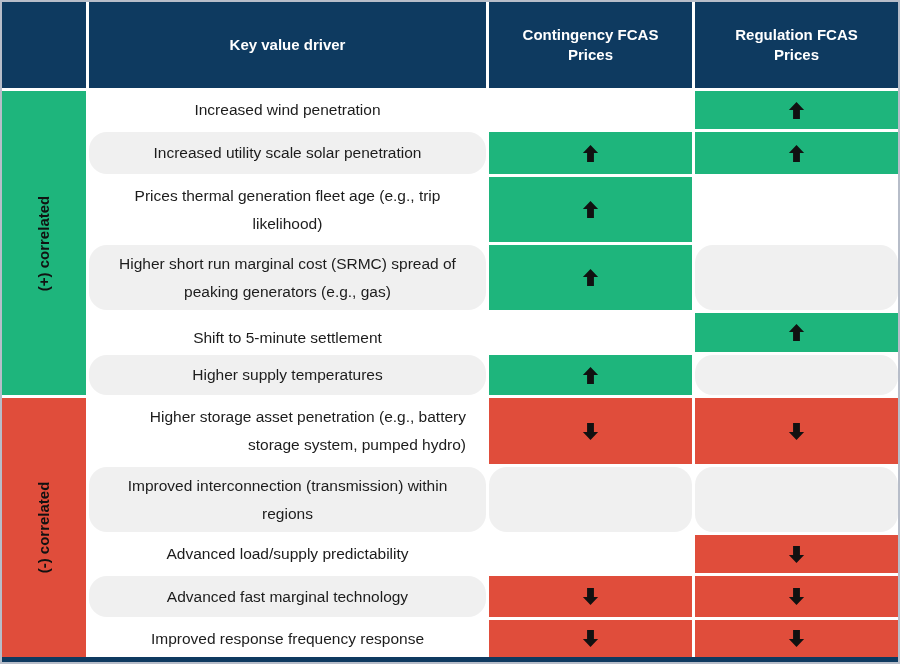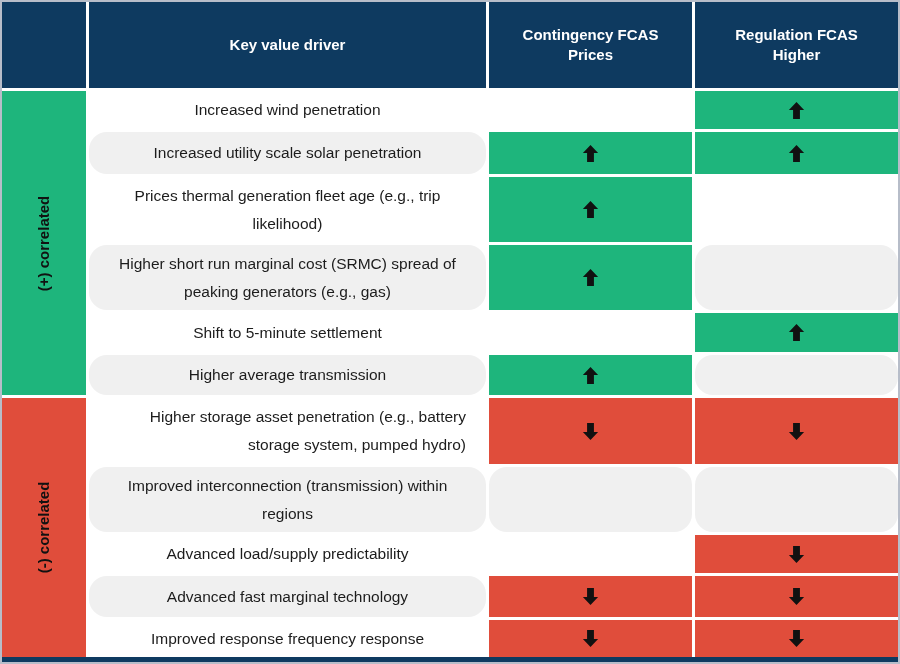--- a/index.html
+++ b/index.html
@@ -64,21 +64,21 @@
 
     <div class="cell hdr hdr-driver">
       <span class="hdr-text">Key value driver</span>
     </div>
 
     <div class="cell hdr hdr-contingency">
       <span class="hdr-text">Contingency FCAS Prices</span>
     </div>
 
     <div class="cell hdr hdr-regulation">
-      <span class="hdr-text">Regulation FCAS Higher</span>
+      <span class="hdr-text">Regulation FCAS Prices</span>
     </div>
 
     <div class="cell group group-positive">
       <span class="rot">(+) correlated</span>
     </div>
 
     <div class="cell group group-negative">
       <span class="rot">(-) correlated</span>
     </div>
 
@@ -115,31 +115,31 @@
       <div class="cell" style="grid-area: 4 / 4;"></div>
       <div class="cell driver shade" style="grid-area: 5 / 2;">
         <span>Higher short run marginal cost (SRMC) spread of peaking generators (e.g., gas)</span>
       </div>
       <div class="cell dir-up" style="grid-area: 5 / 3;">
         <svg viewBox="0 0 20 20" class="arrow">
           <path d="M10 1 L18 9.5 H13.6 V19 H6.4 V9.5 H2 Z" fill="#111111"></path>
         </svg>
       </div>
       <div class="cell shade" style="grid-area: 5 / 4;"></div>
-      <div class="cell driver" style="grid-area: 6 / 2;">
+      <div class="cell driver" style="grid-area: 6 / 2; align-items: flex-end;">
         <span>Shift to 5-minute settlement</span>
       </div>
       <div class="cell" style="grid-area: 6 / 3;"></div>
       <div class="cell dir-up" style="grid-area: 6 / 4;">
         <svg viewBox="0 0 20 20" class="arrow">
           <path d="M10 1 L18 9.5 H13.6 V19 H6.4 V9.5 H2 Z" fill="#111111"></path>
         </svg>
       </div>
       <div class="cell driver shade" style="grid-area: 7 / 2;">
-        <span>Higher average transmission</span>
+        <span>Higher supply temperatures</span>
       </div>
       <div class="cell dir-up" style="grid-area: 7 / 3;">
         <svg viewBox="0 0 20 20" class="arrow">
           <path d="M10 1 L18 9.5 H13.6 V19 H6.4 V9.5 H2 Z" fill="#111111"></path>
         </svg>
       </div>
       <div class="cell shade" style="grid-area: 7 / 4;"></div>
       <div class="cell driver" style="grid-area: 8 / 2; text-align: right;">
         <span>Higher storage asset penetration (e.g., battery storage system, pumped hydro)</span>
       </div>

